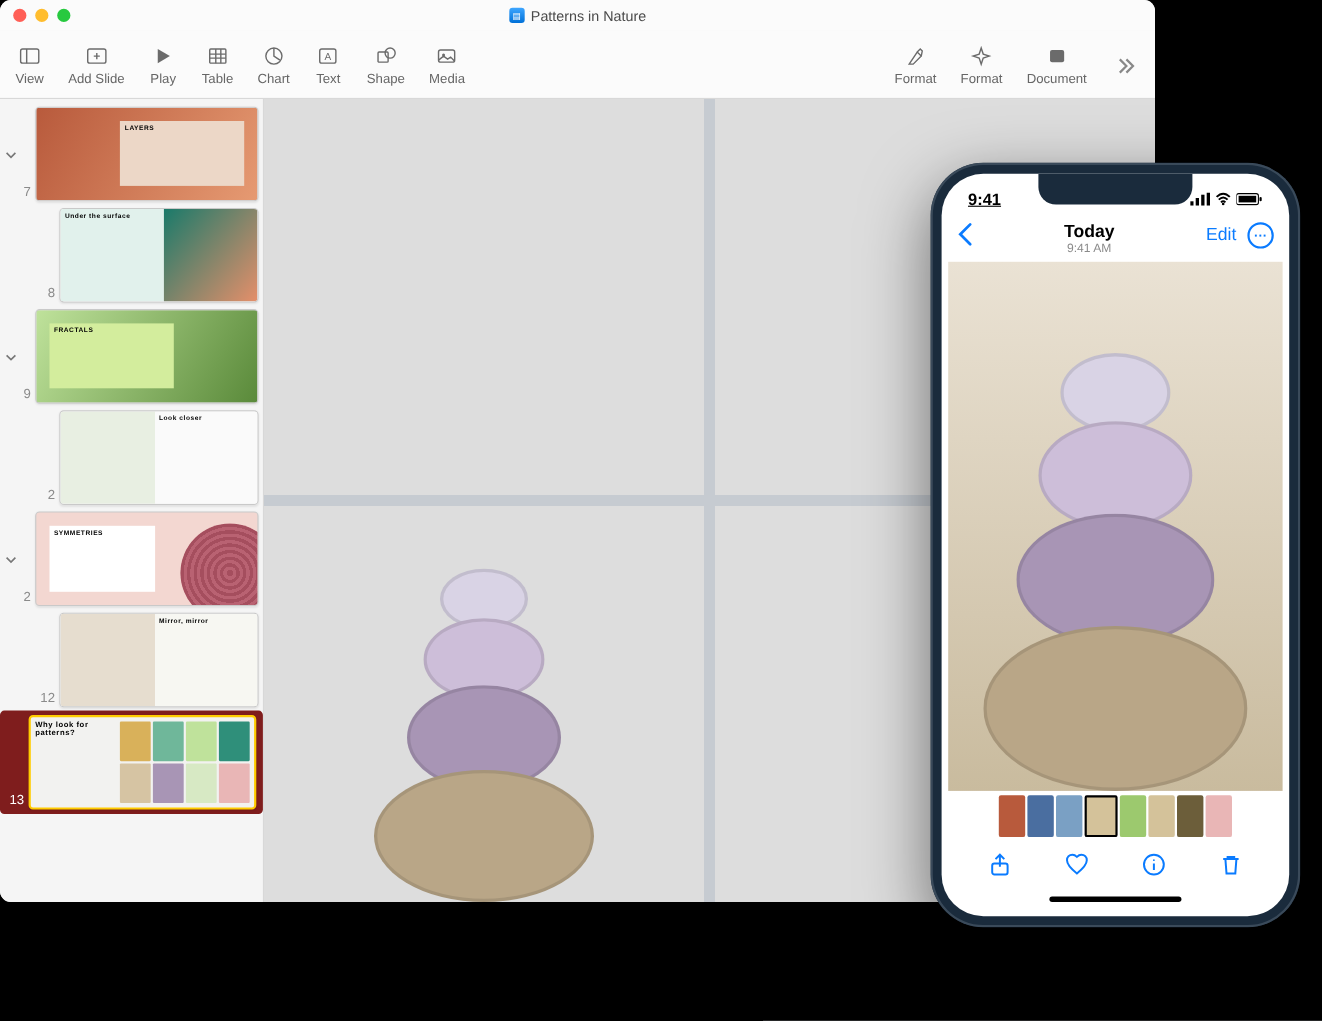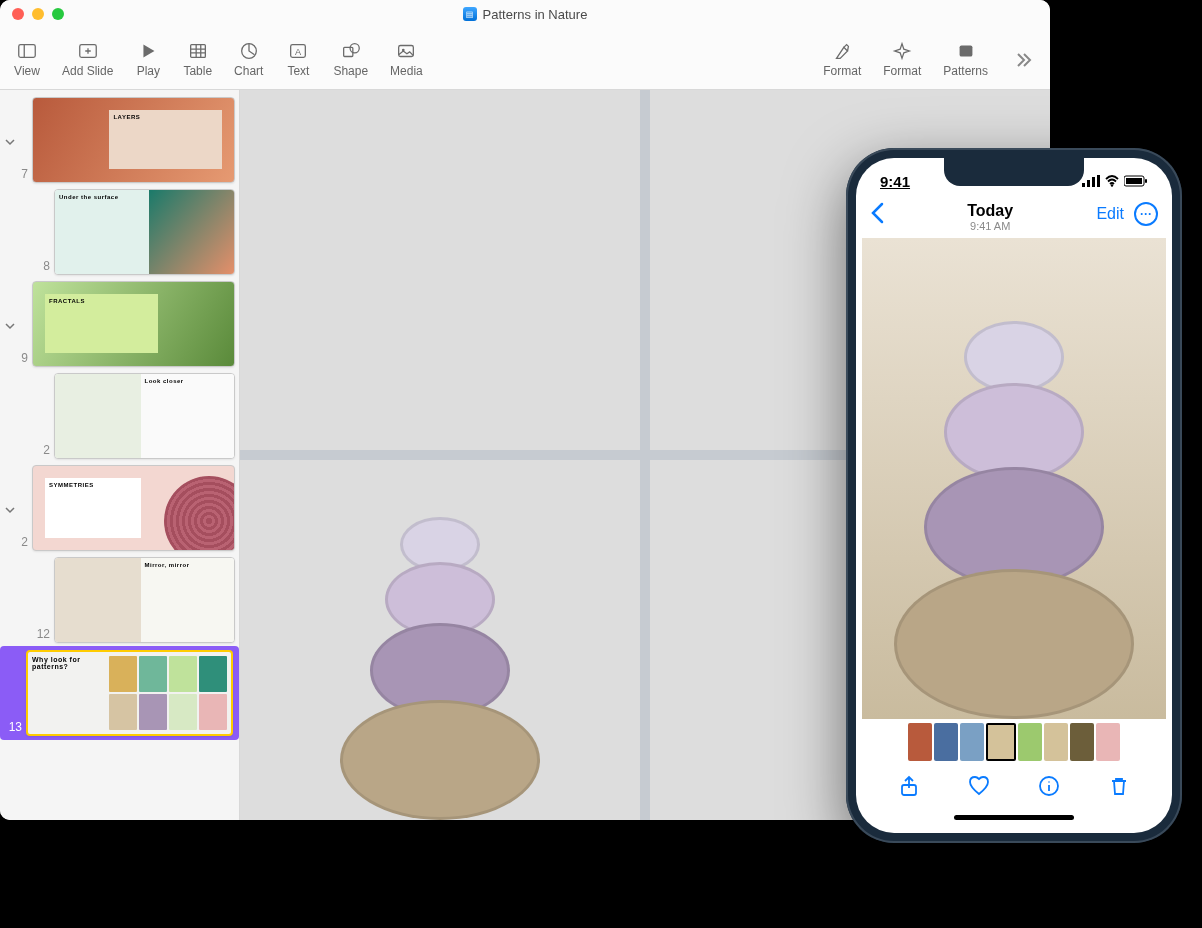--- a/index.html
+++ b/index.html
@@ -120,21 +120,21 @@
     flex:1;
     height: 86px;
     background: #fff;
     border: 1px solid #c9c9c9;
     border-radius: 4px;
     overflow: hidden;
     box-shadow: 0 1px 2px rgba(0,0,0,.08);
     display:flex;
   }
   .thumb-row.selected {
-    background: #8b5cf6;
+    background: #7f1d1d;
     border-radius: 4px;
     padding:4px 6px;
   }
   .thumb-row.selected .thumb {
     border: 2.5px solid #ffcc00;
   }
   .thumb-row.selected .thumb-num { color:#fff; }
   
   .thumb-half { flex:1; }
   
@@ -388,21 +388,21 @@
           </svg>
       </span>
       <span>Format</span>
     </div>
     <div class="tool">
       <span class="tool-icon">
         <svg viewBox="0 0 24 24">
             <rect x="5" y="6" width="14" height="12" rx="2" fill="#6b6b6b" stroke="none"></rect>
           </svg>
       </span>
-      <span>Patterns</span>
+      <span>Document</span>
     </div>
     <div class="overflow">
       <svg viewBox="0 0 24 24" width="24" height="24">
           <path d="M8 6 L14 12 L8 18" stroke="#888" fill="none" stroke-width="2"></path>
           <path d="M14 6 L20 12 L14 18" stroke="#888" fill="none" stroke-width="2"></path>
         </svg>
     </div>
   </div>
 
   <div class="body">

